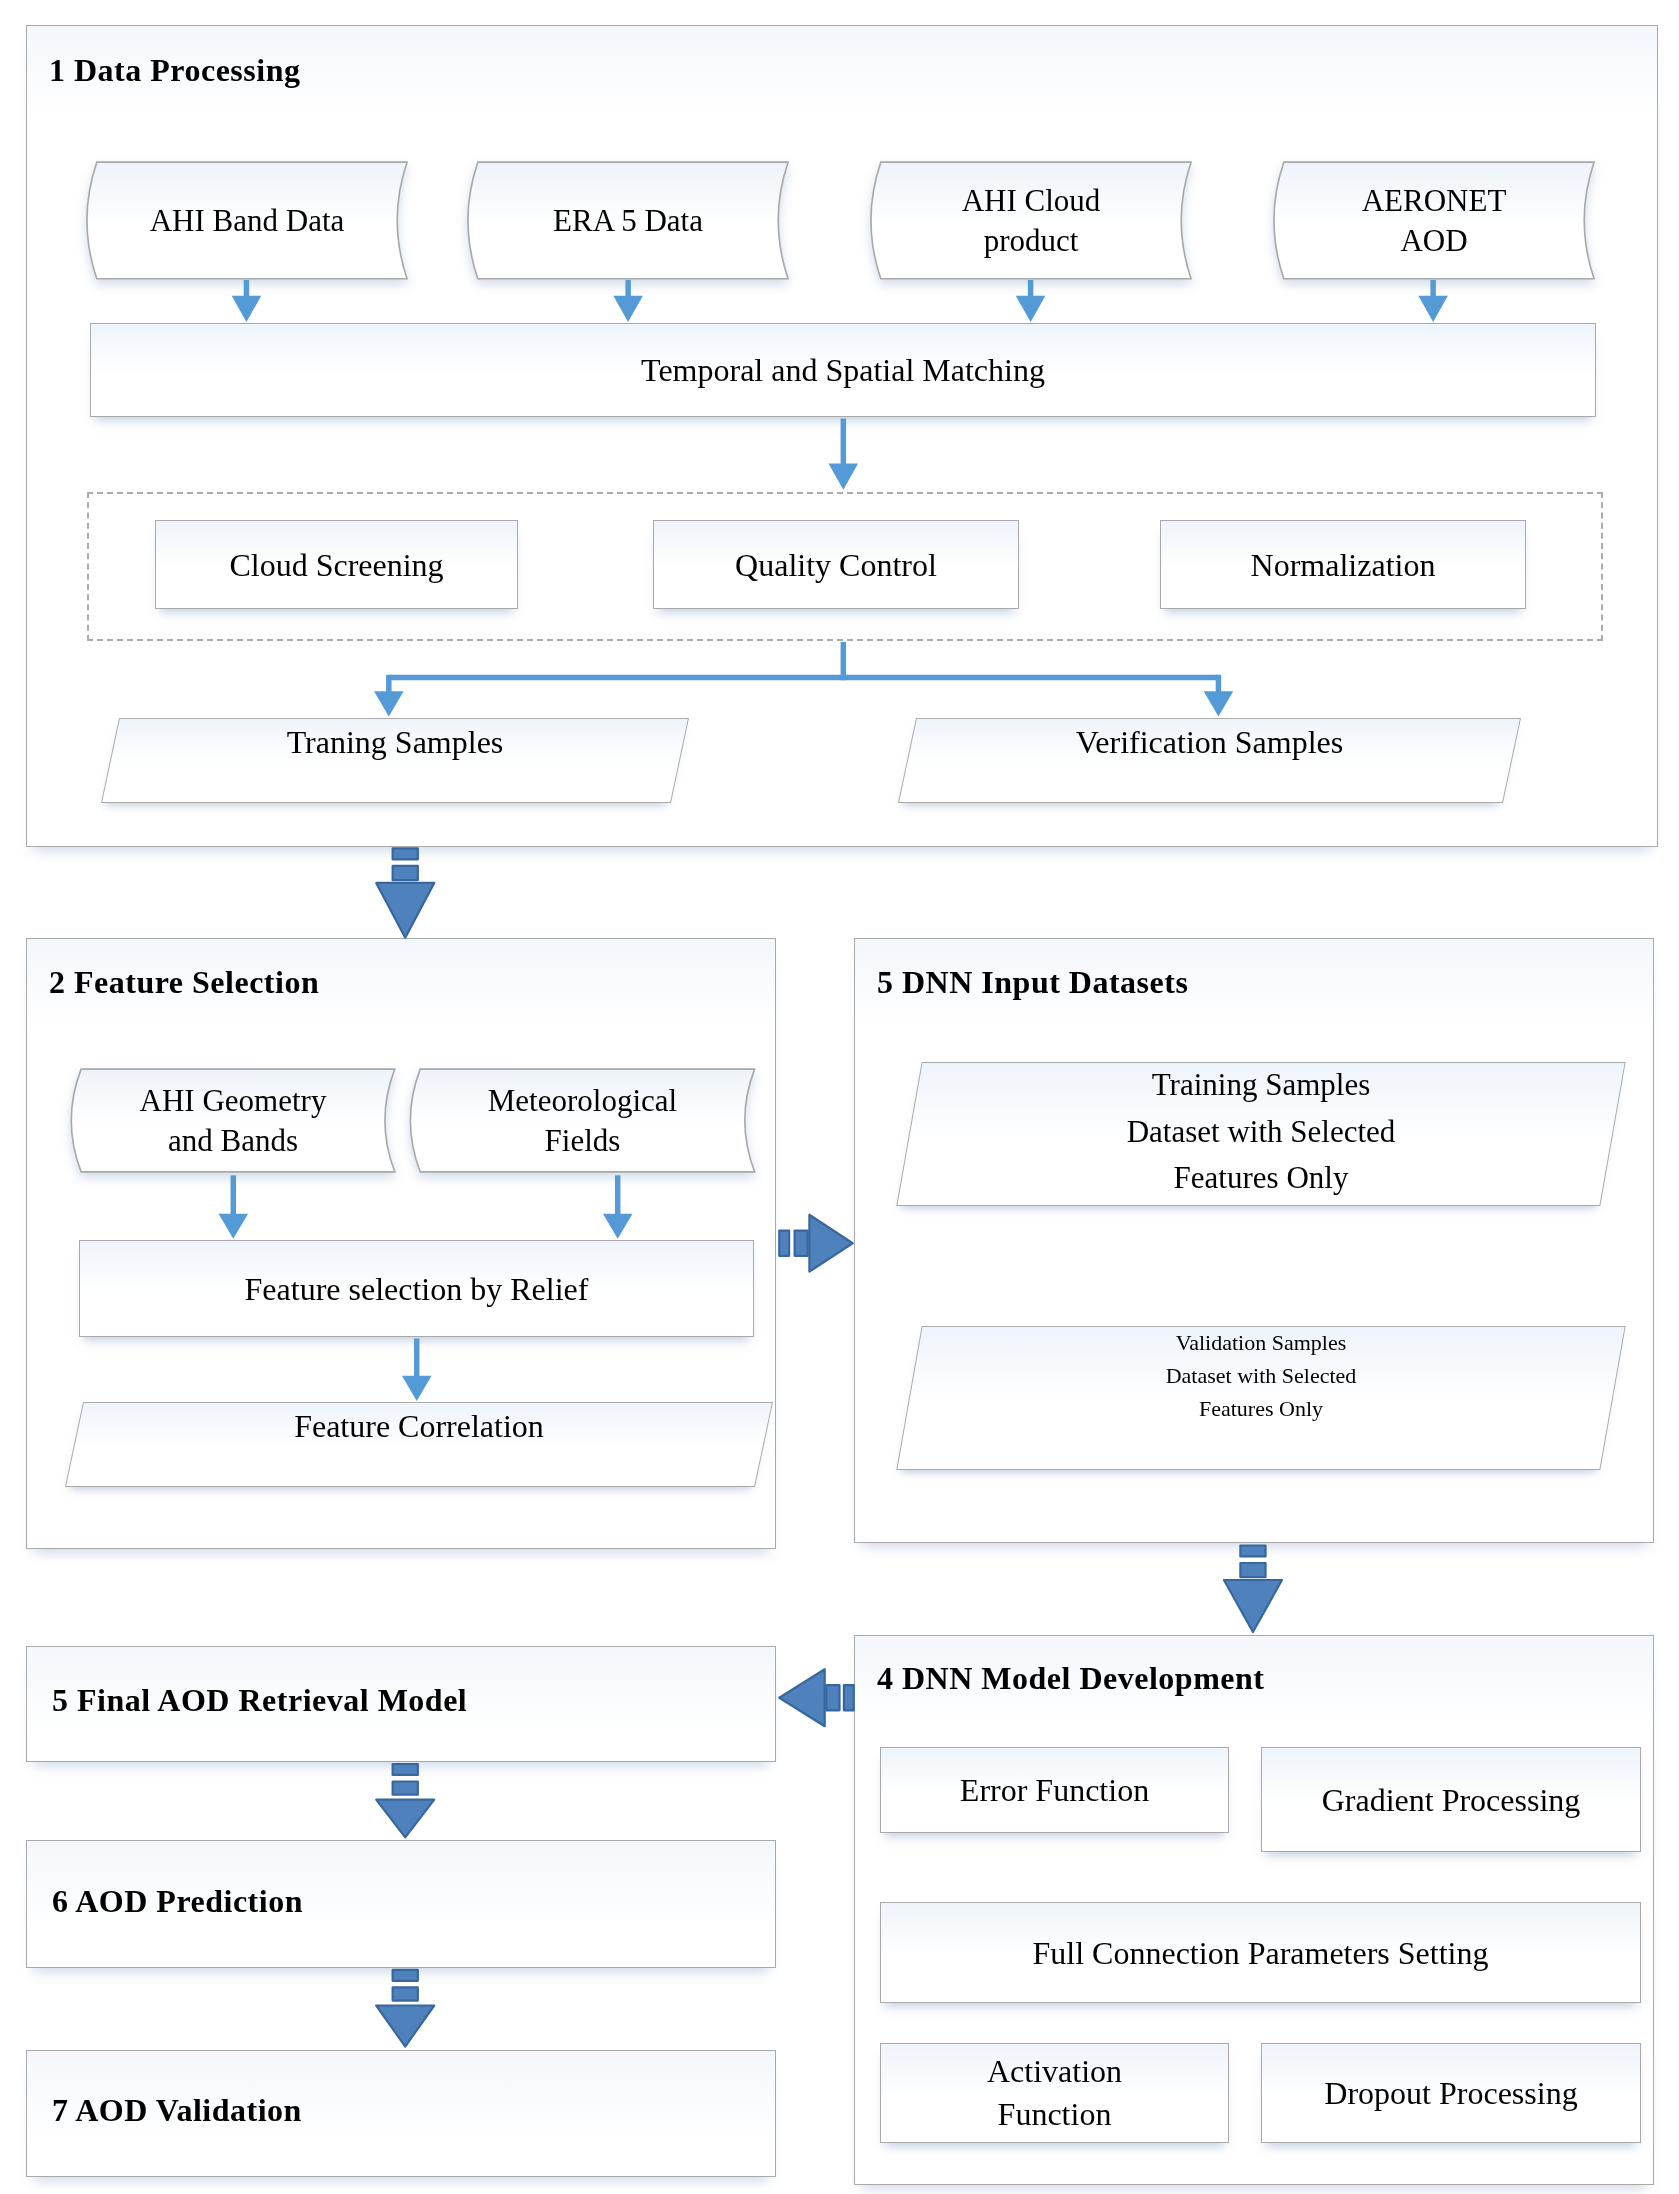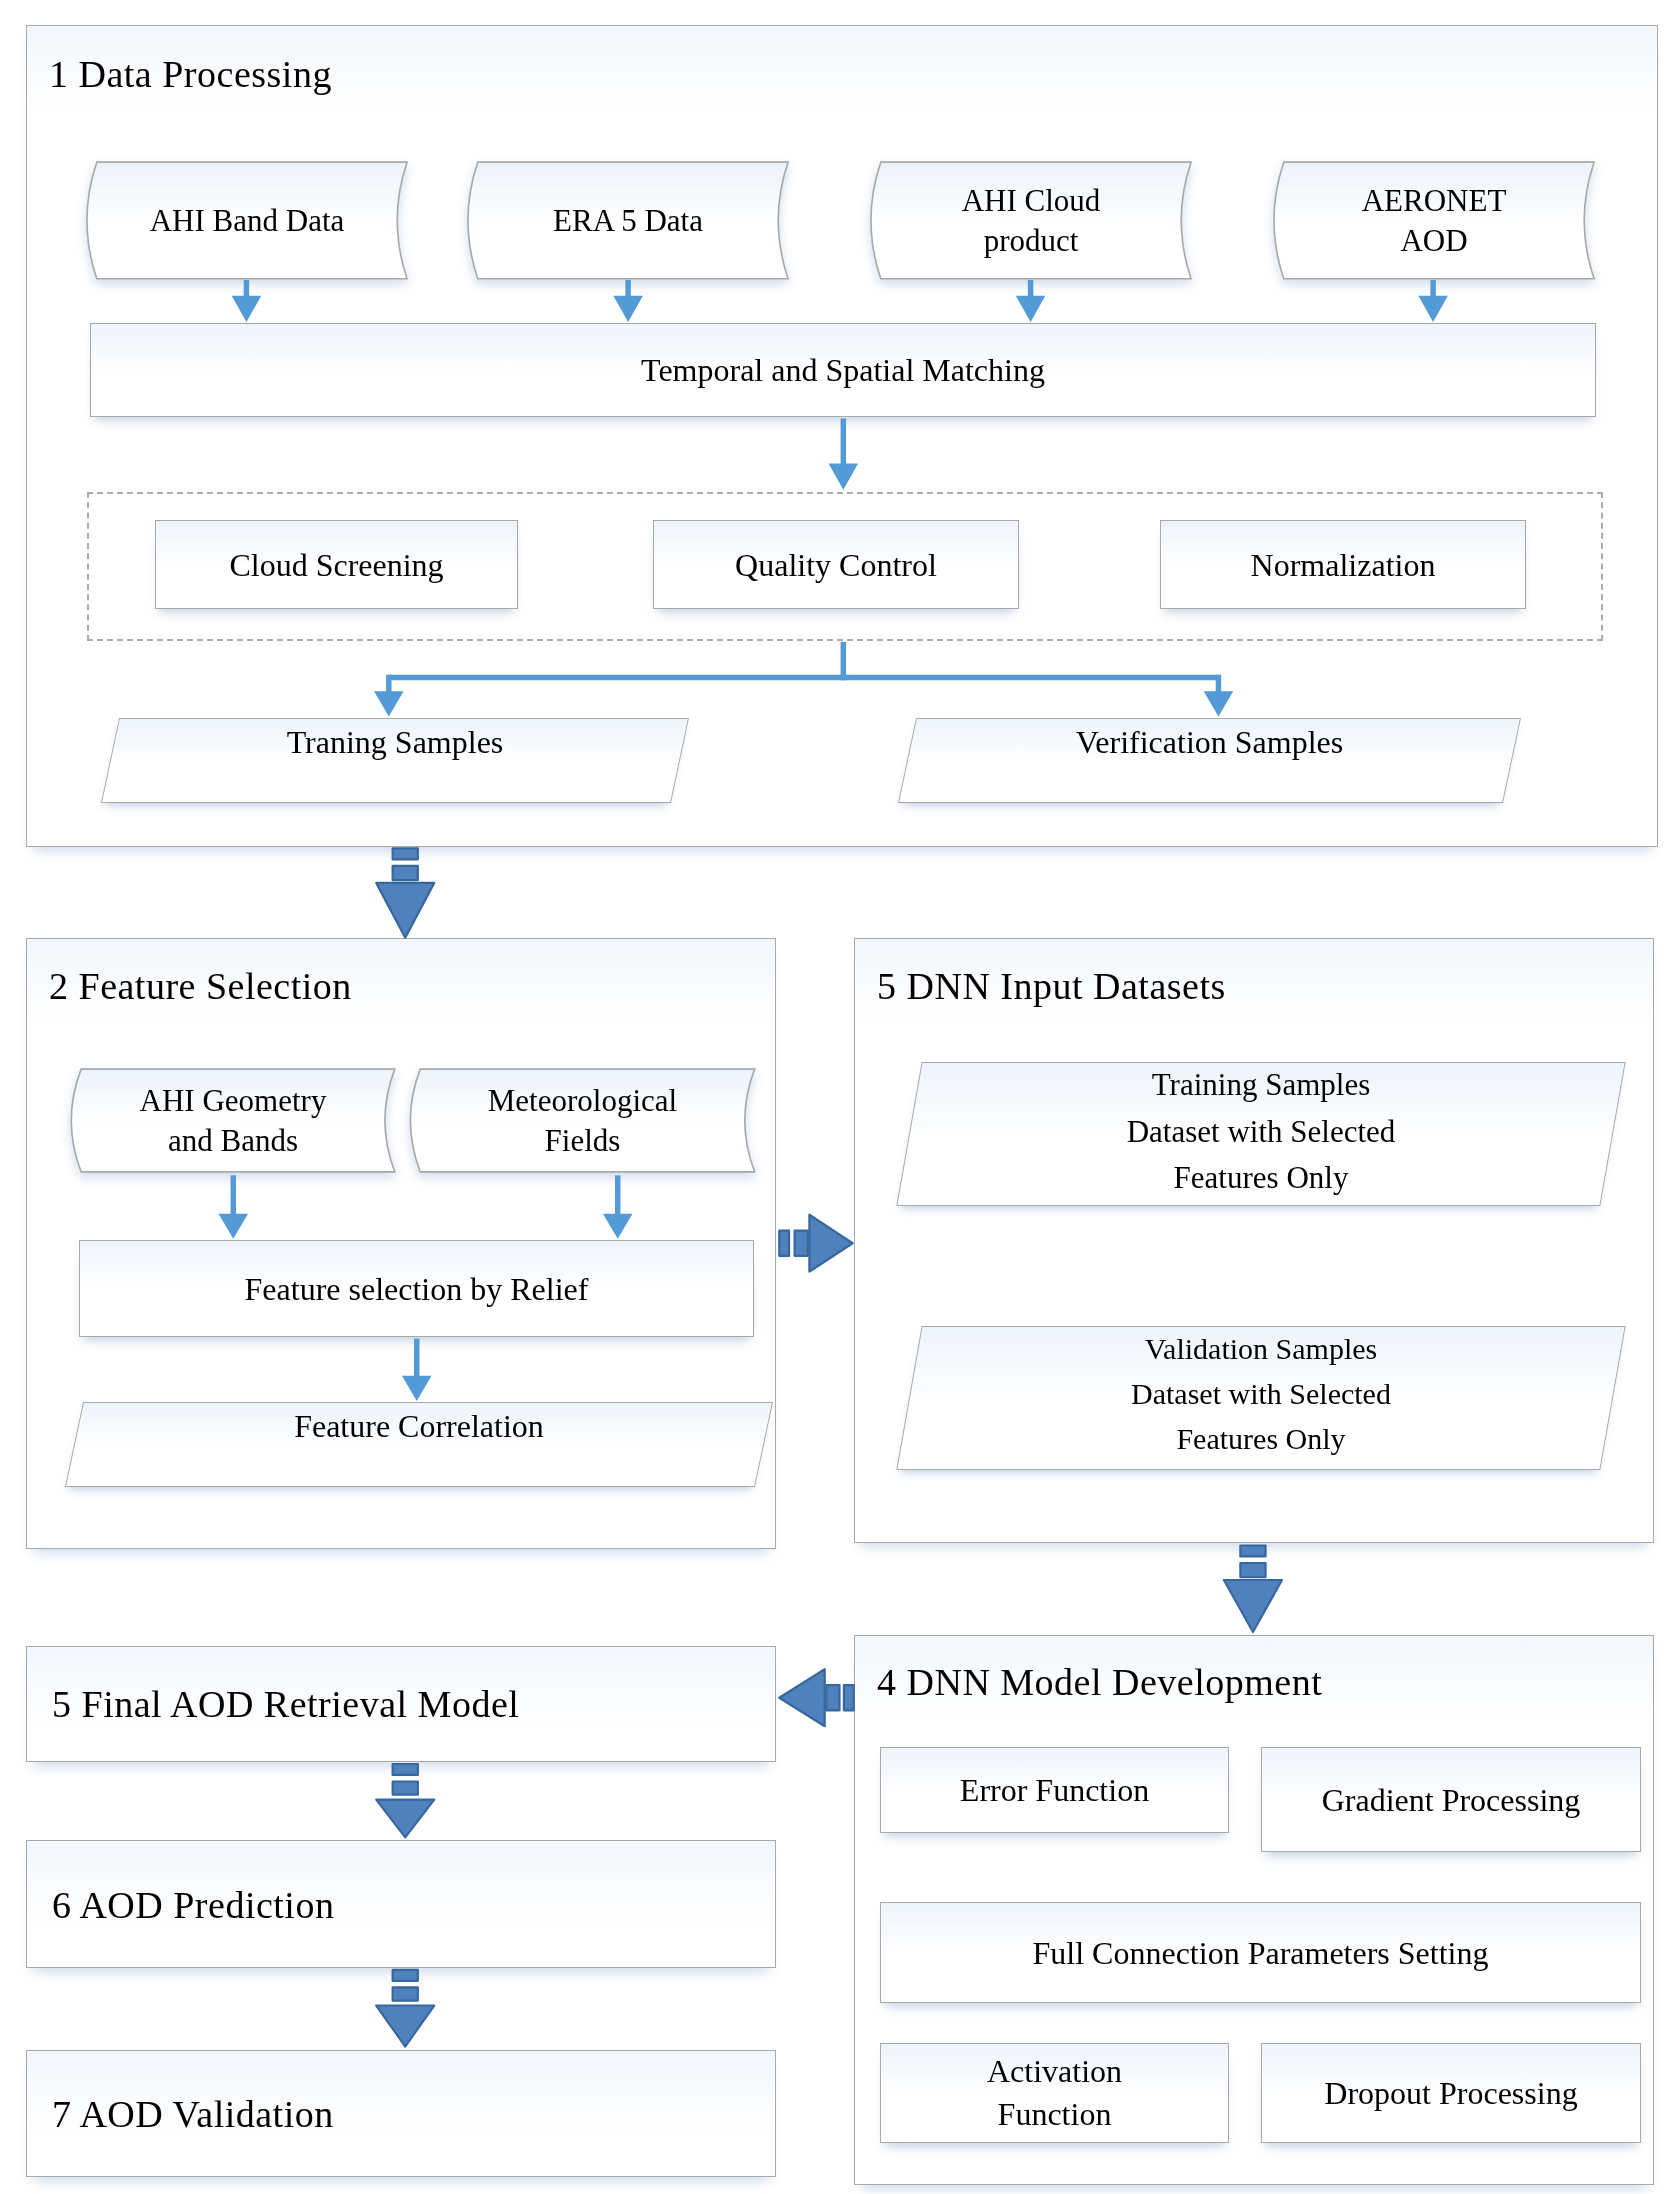--- a/index.html
+++ b/index.html
@@ -7,21 +7,21 @@
     position:relative;width:1679px;height:2194px;background:#ffffff;overflow:hidden;
     font-family:"Liberation Serif","DejaVu Serif",serif;color:#000;
   }
   .section{
     position:absolute;border:1.6px solid #a9a9a9;
     background:linear-gradient(180deg,#f3f7fc 0px,#ffffff 88px);
     box-shadow:0 10px 13px -6.6px rgba(125,155,195,.45);
     box-sizing:border-box;
   }
   .sec-title{
-    position:absolute;font-weight:400;font-size:38px;letter-spacing:0.5px;white-space:nowrap;
+    position:absolute;font-weight:700;font-size:32px;letter-spacing:0.5px;white-space:nowrap;
   }
   .box{
     position:absolute;border:1.6px solid #a9a9a9;
     background:linear-gradient(180deg,#eef4fb 0%,#ffffff 55%);
     box-shadow:0 7.7px 10px -5px rgba(125,155,195,.5);
     display:flex;align-items:center;justify-content:center;text-align:center;
     font-size:32px;line-height:1.25;padding:0 11px;box-sizing:border-box;
   }
   .dashed-box{
     position:absolute;border:2.2px dashed #ababab;background:transparent;box-sizing:border-box;
@@ -168,21 +168,21 @@
   <div class="para" style="left:909px;top:1062px;width:704px;height:144px;">
     <div class="para-bg" style="transform:skewX(-10deg);"></div>
     <div class="para-label" style="font-size:31px;line-height:1.5;">
       <span>Training Samples</span>
       <span>Dataset with Selected</span>
       <span>Features Only</span>
     </div>
   </div>
   <div class="para" style="left:909px;top:1326px;width:704px;height:144px;">
     <div class="para-bg" style="transform:skewX(-10deg);"></div>
-    <div class="para-label" style="font-size:30px;line-height:1.5;">
+    <div class="para-label" style="font-size:22px;line-height:1.5;">
       <span>Validation Samples</span>
       <span>Dataset with Selected</span>
       <span>Features Only</span>
     </div>
   </div>
 
   <div class="section" style="left:854px;top:1635px;width:800px;height:550px;"></div>
   <div class="sec-title" style="left:877px;top:1660px;">4 DNN Model Development</div>
 
   <div class="box" style="left:880px;top:1747px;width:349px;height:86px;">

